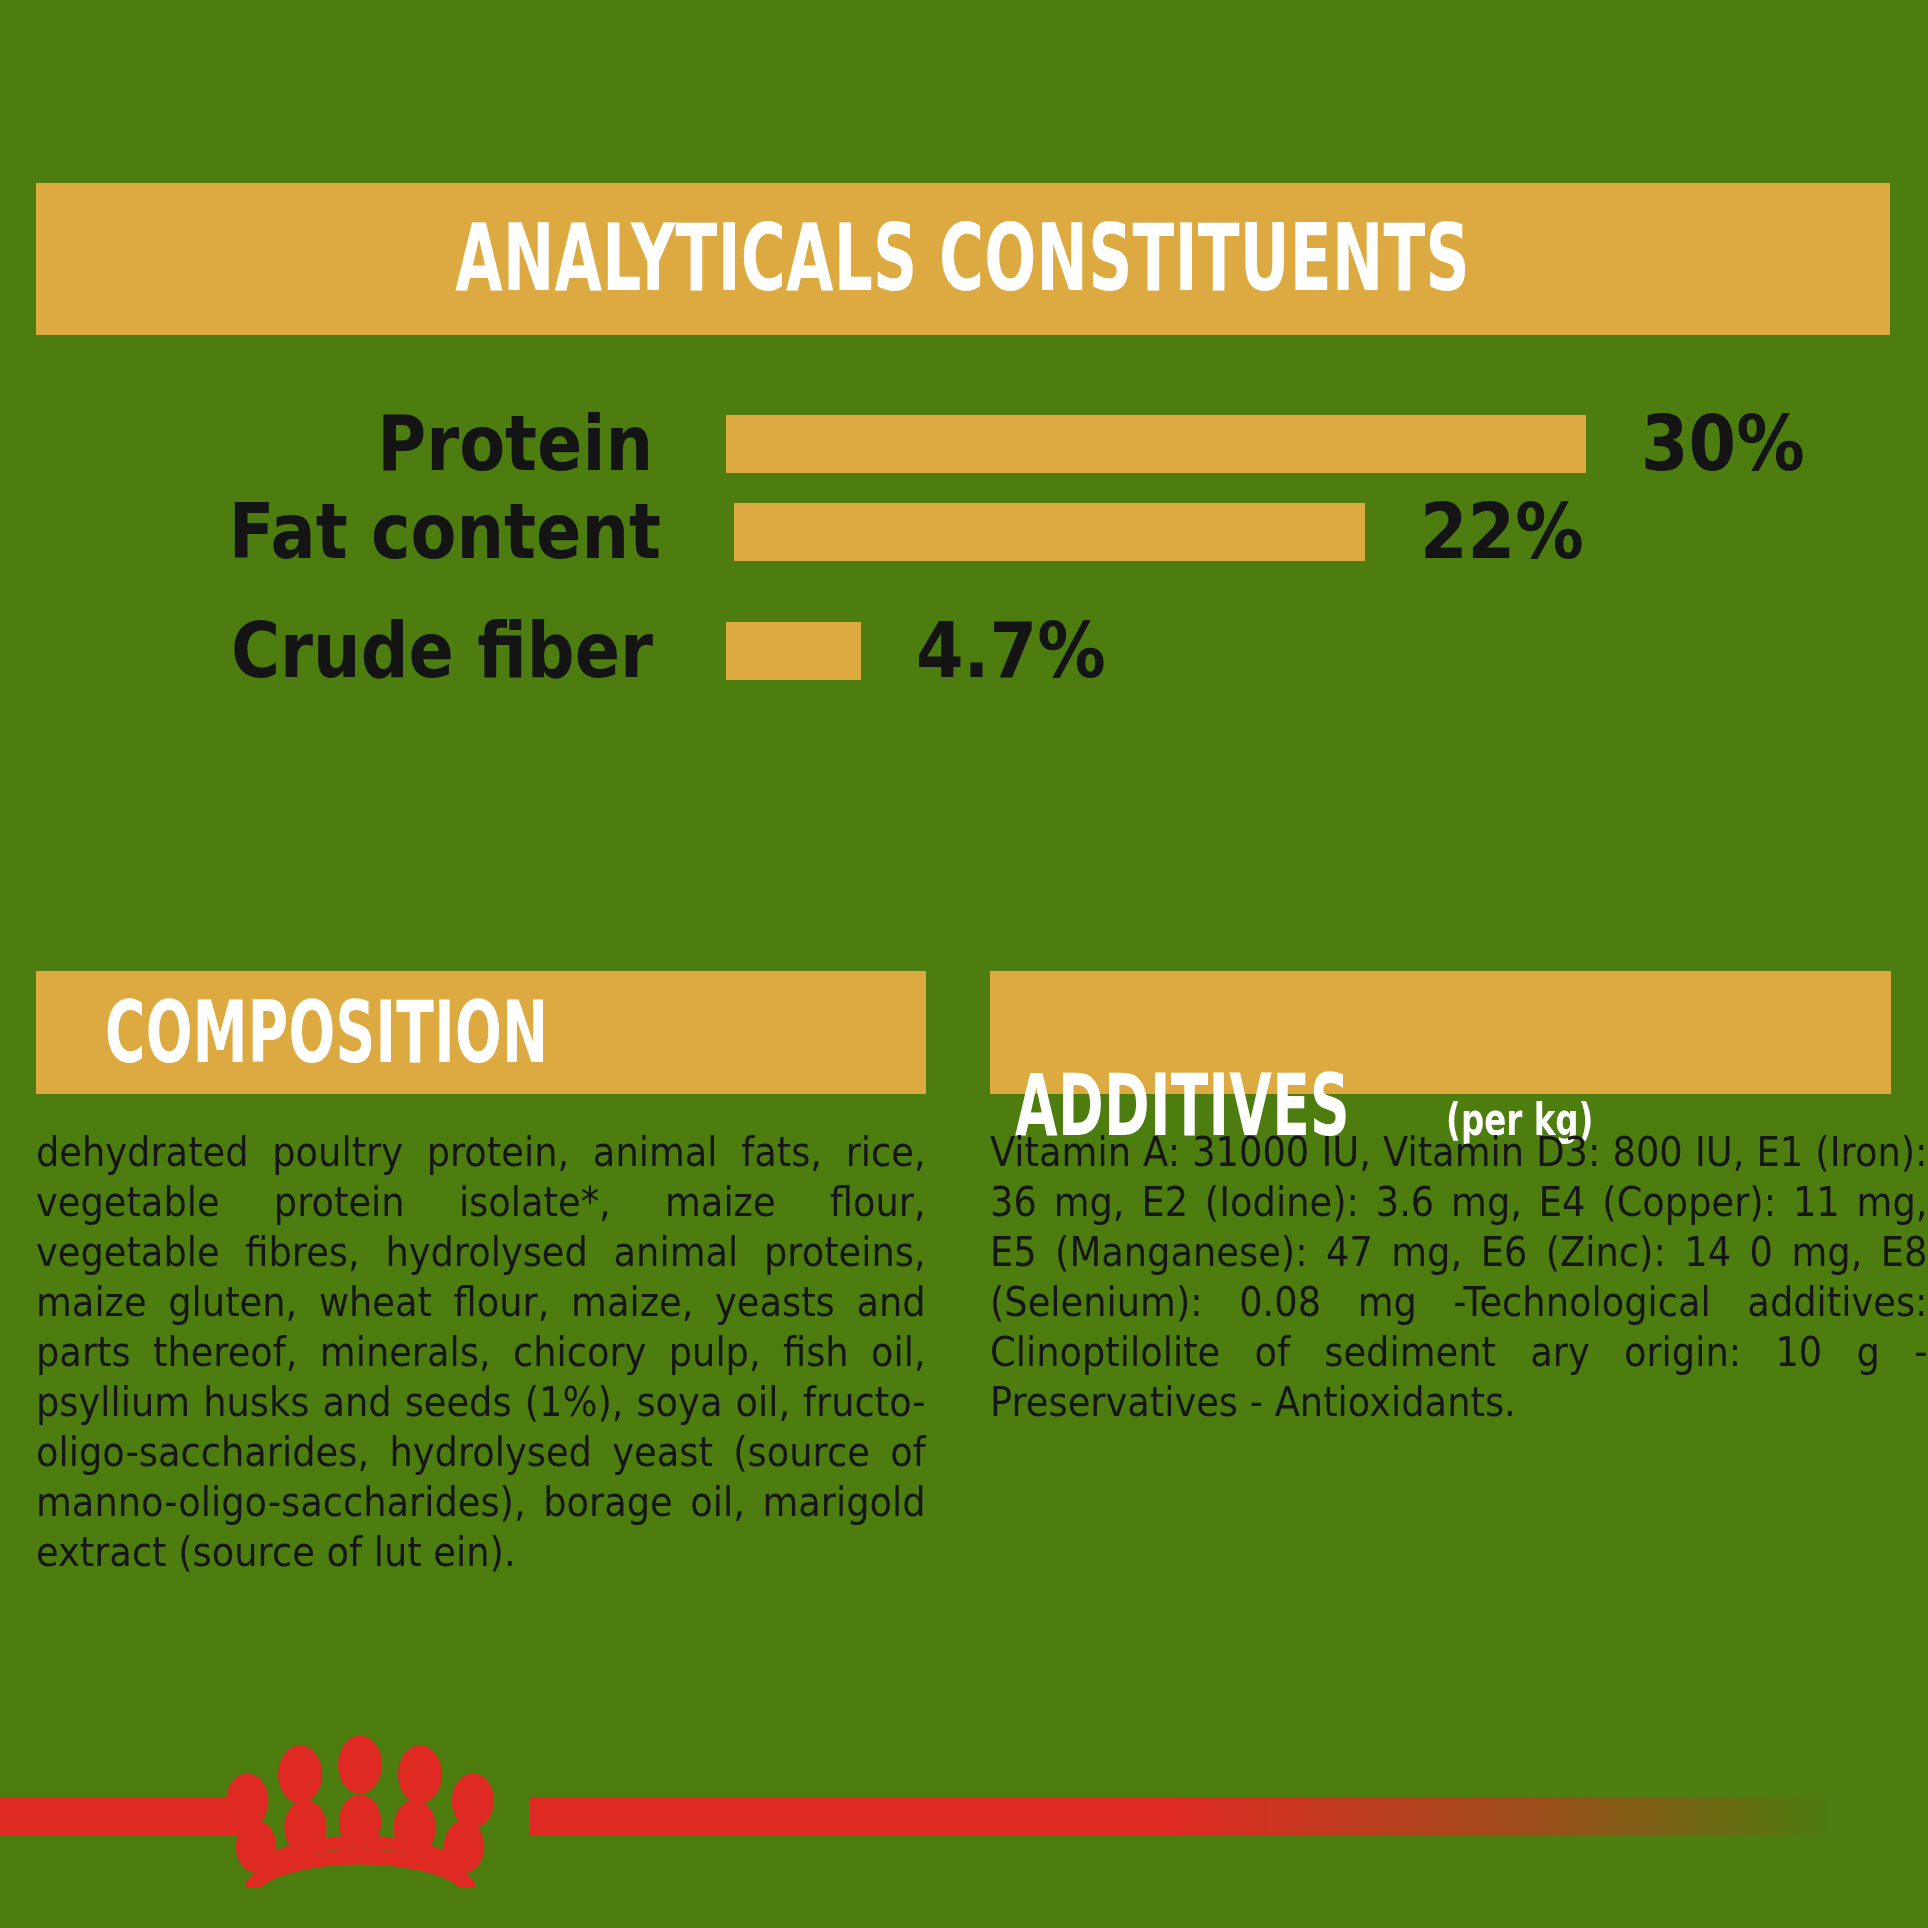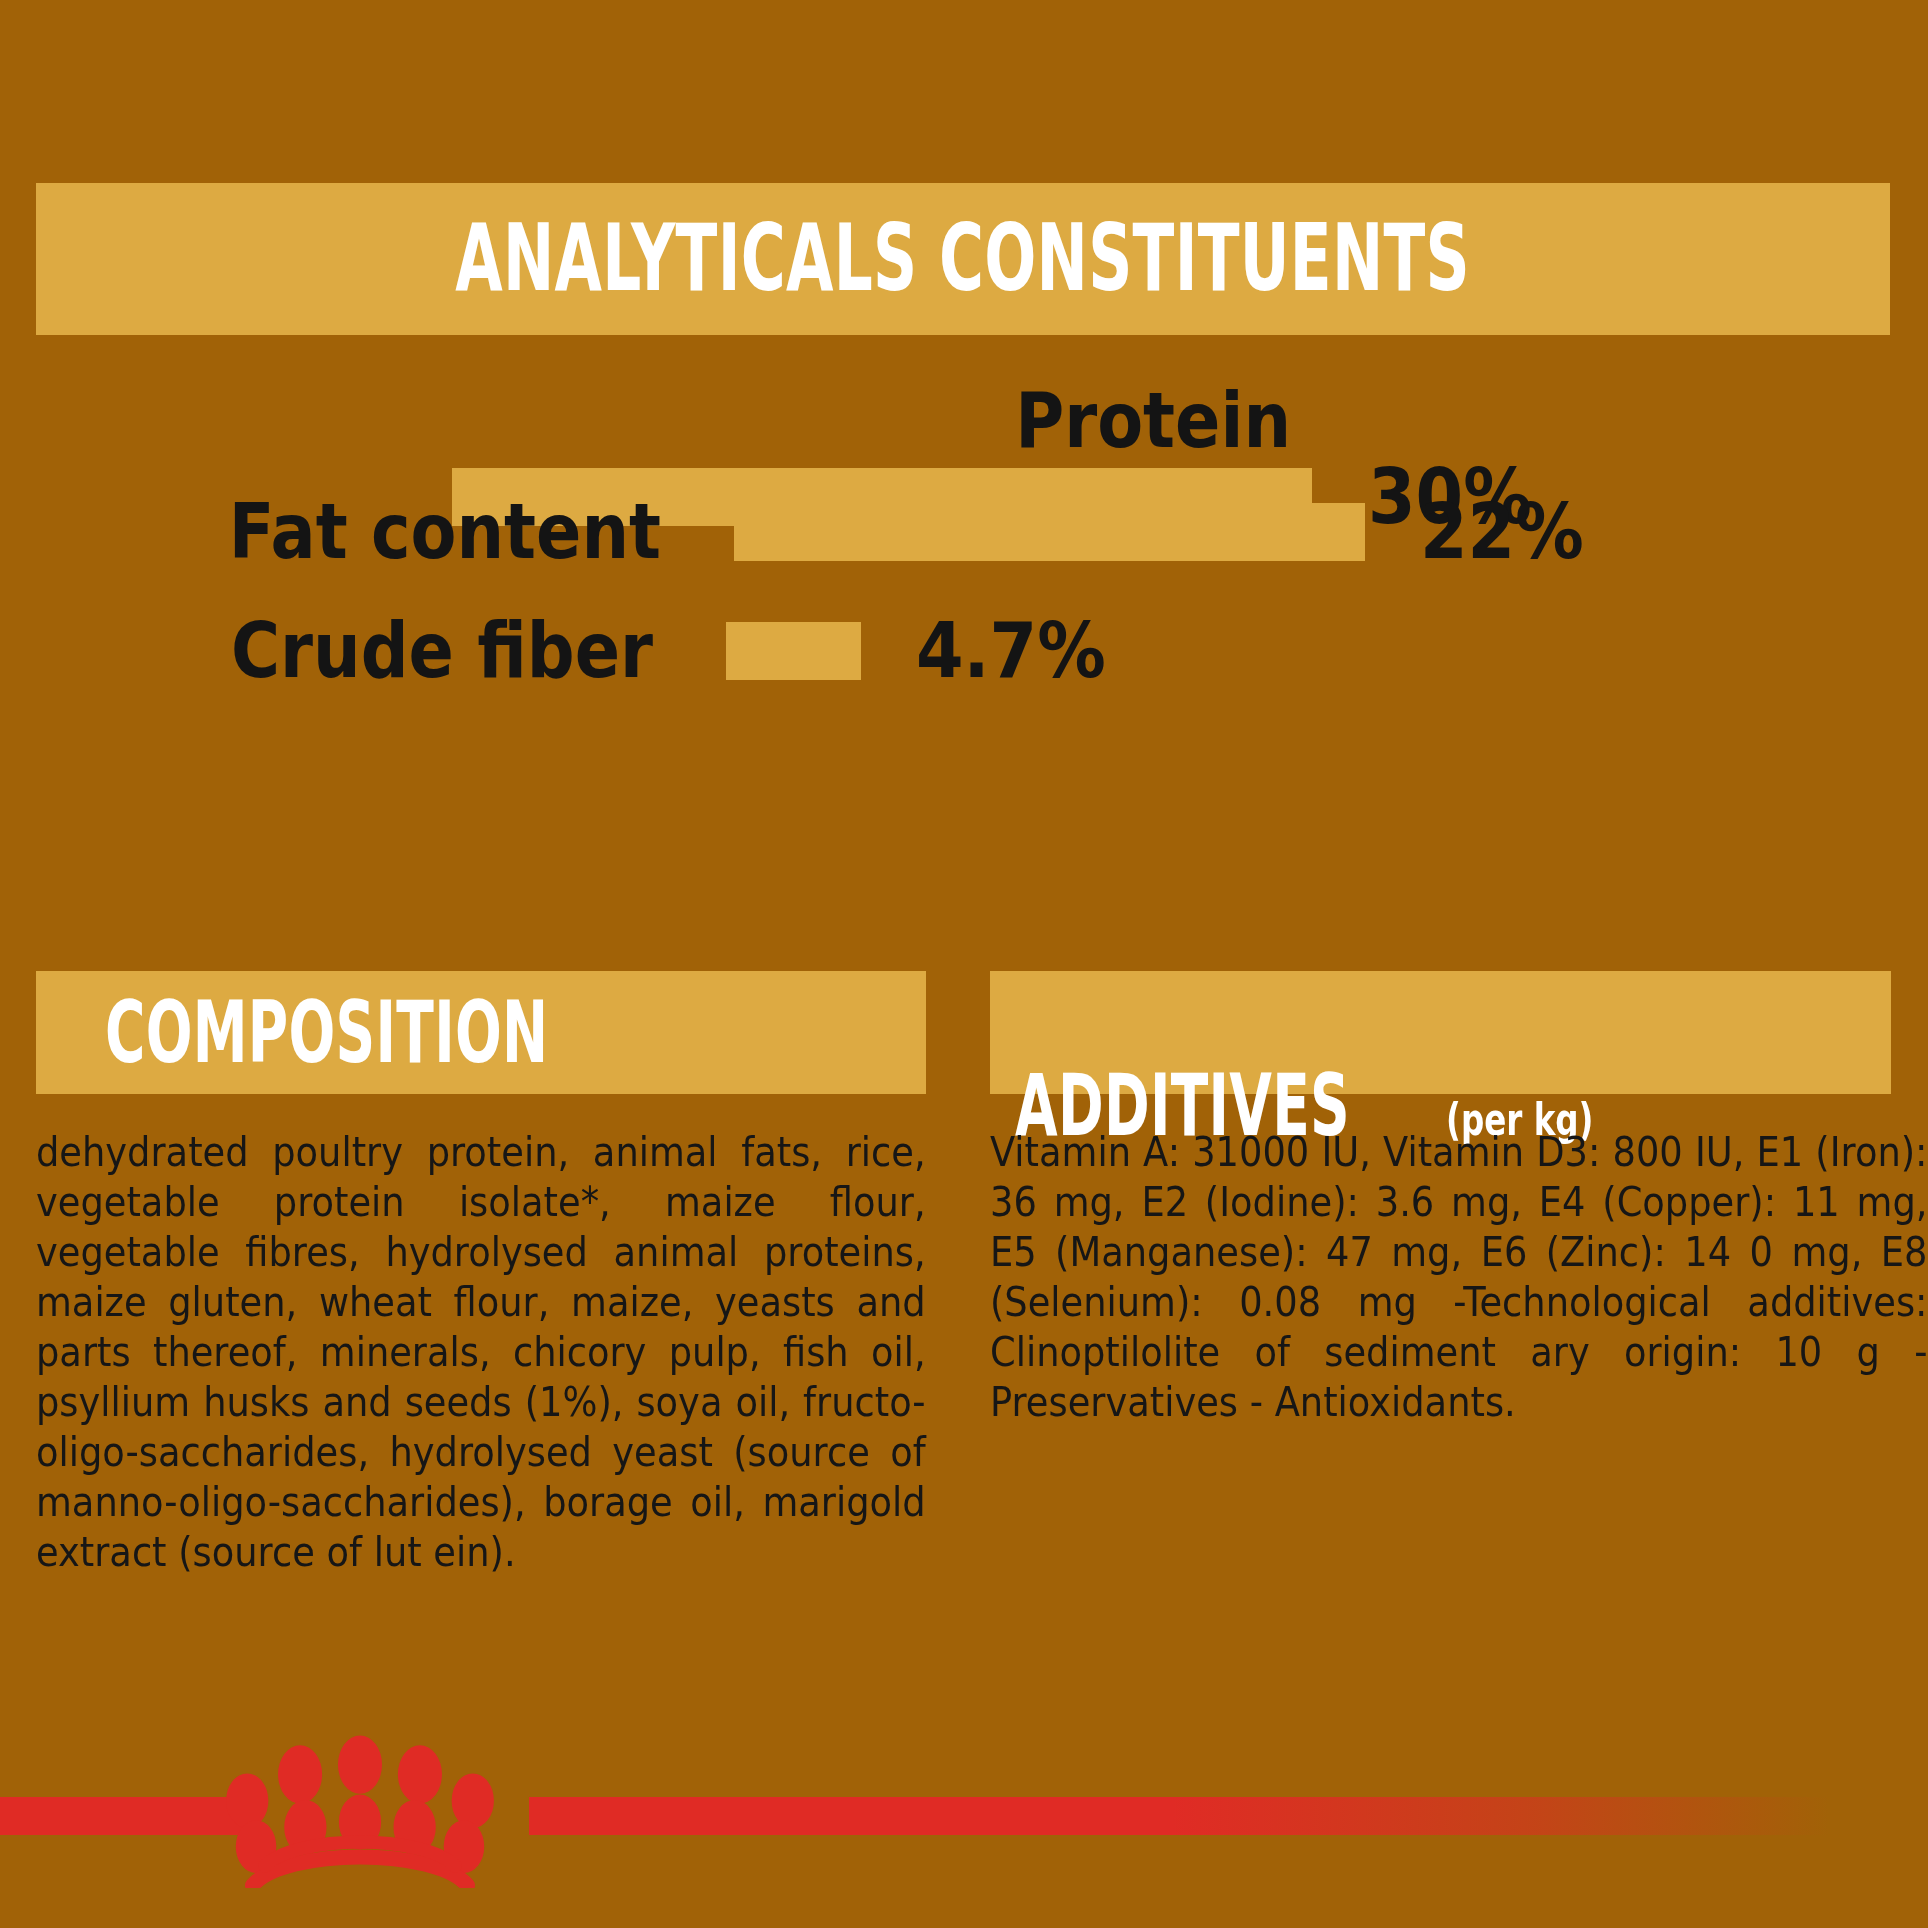--- a/index.html
+++ b/index.html
@@ -9,21 +9,21 @@
     height: 1929px;
     background: #ffffff;
     font-family: "Liberation Sans", sans-serif;
     overflow: hidden;
   }
 
   #page {
     position: relative;
     width: 1929px;
     height: 1929px;
-    background: #a16207;
+    background: #4d7c0f;
     padding-left: 15px;
   }
 
   
   .banner {
     position: absolute;
     background: #ddaa42;
     display: flex;
     align-items: center;
   }
@@ -204,21 +204,21 @@
 <body>
 
 <div id="page">
 
   <div class="banner" id="banner-analyticals">
     <div class="banner-title">ANALYTICALS CONSTITUENTS</div>
   </div>
 
   <div id="chart">
 
-    <div class="chart-row" style="top:4px;flex-direction:column;">
+    <div class="chart-row" style="top:12px;">
       <div class="row-label" style="color: rgb(20, 20, 20);">Protein</div>
       <div class="bar-wrap">
         <div class="bar" id="bar-0" style="width: 860px; background: rgb(221, 170, 66);"></div>
         <div class="bar-value" style="color: rgb(20, 20, 20);">30%</div>
       </div>
     </div>
 
     <div class="chart-row" style="top:100px;margin-left:8px;">
       <div class="row-label" style="color: rgb(20, 20, 20);">Fat content</div>
       <div class="bar-wrap">

